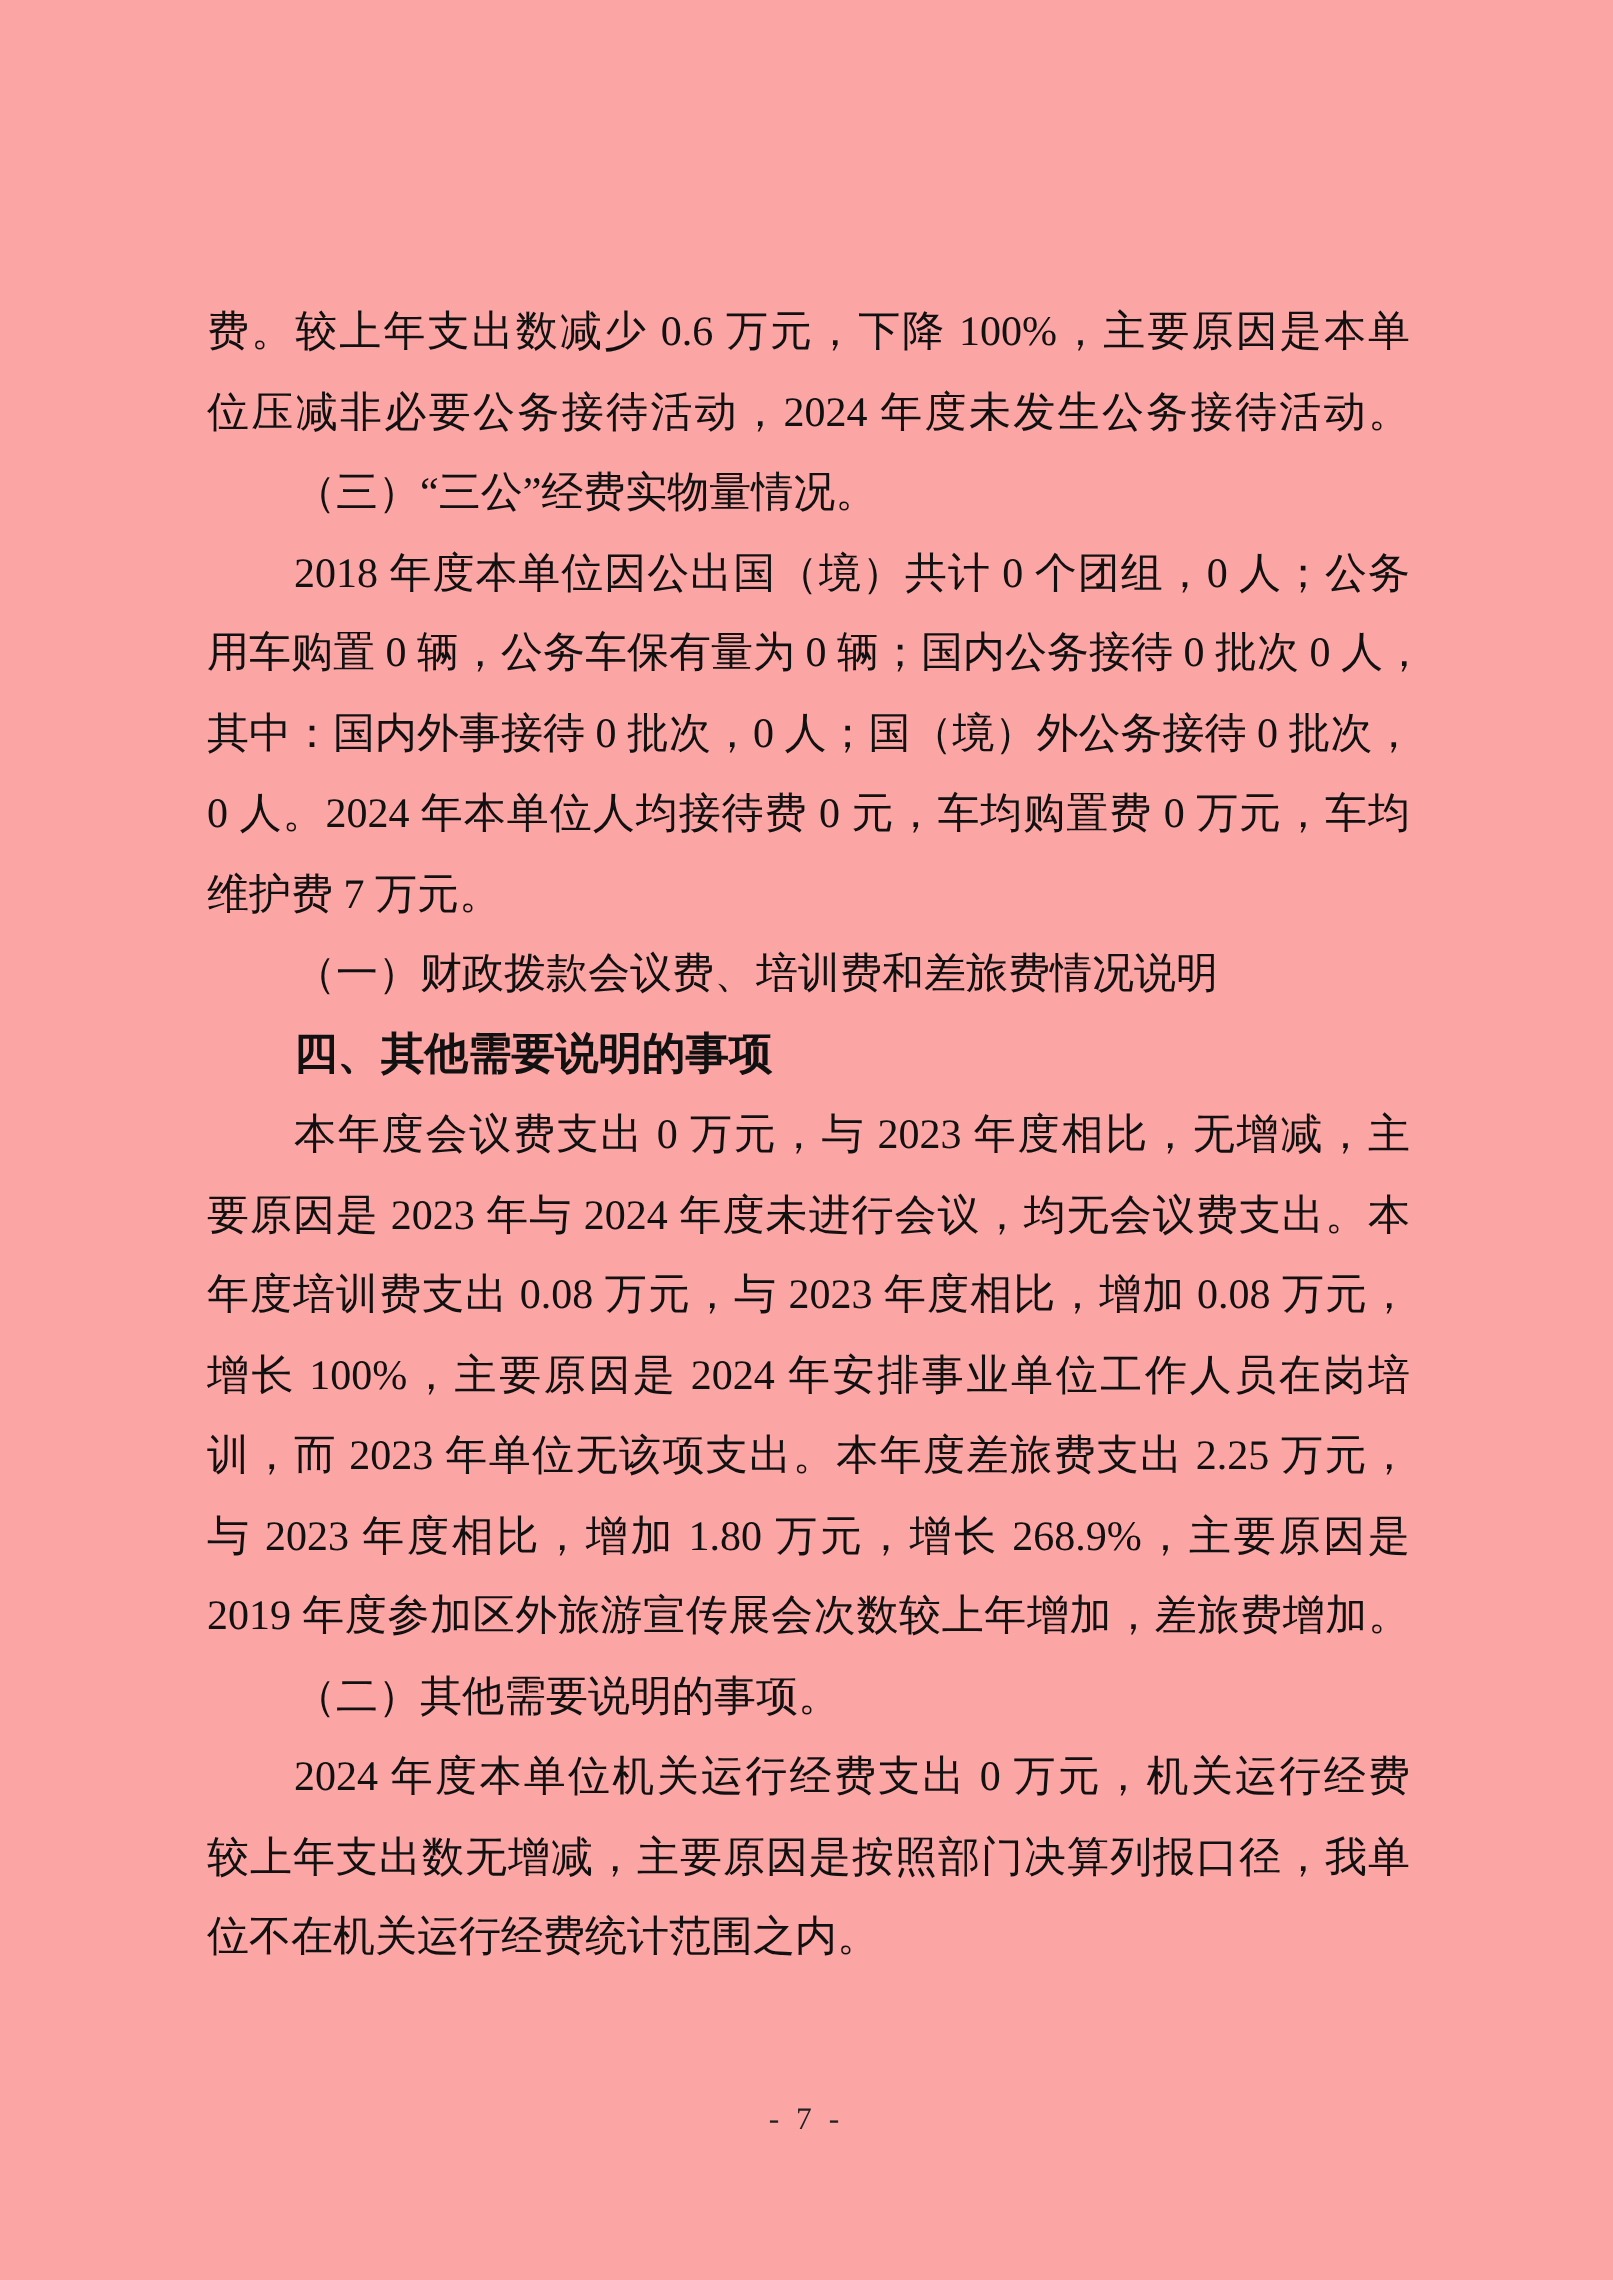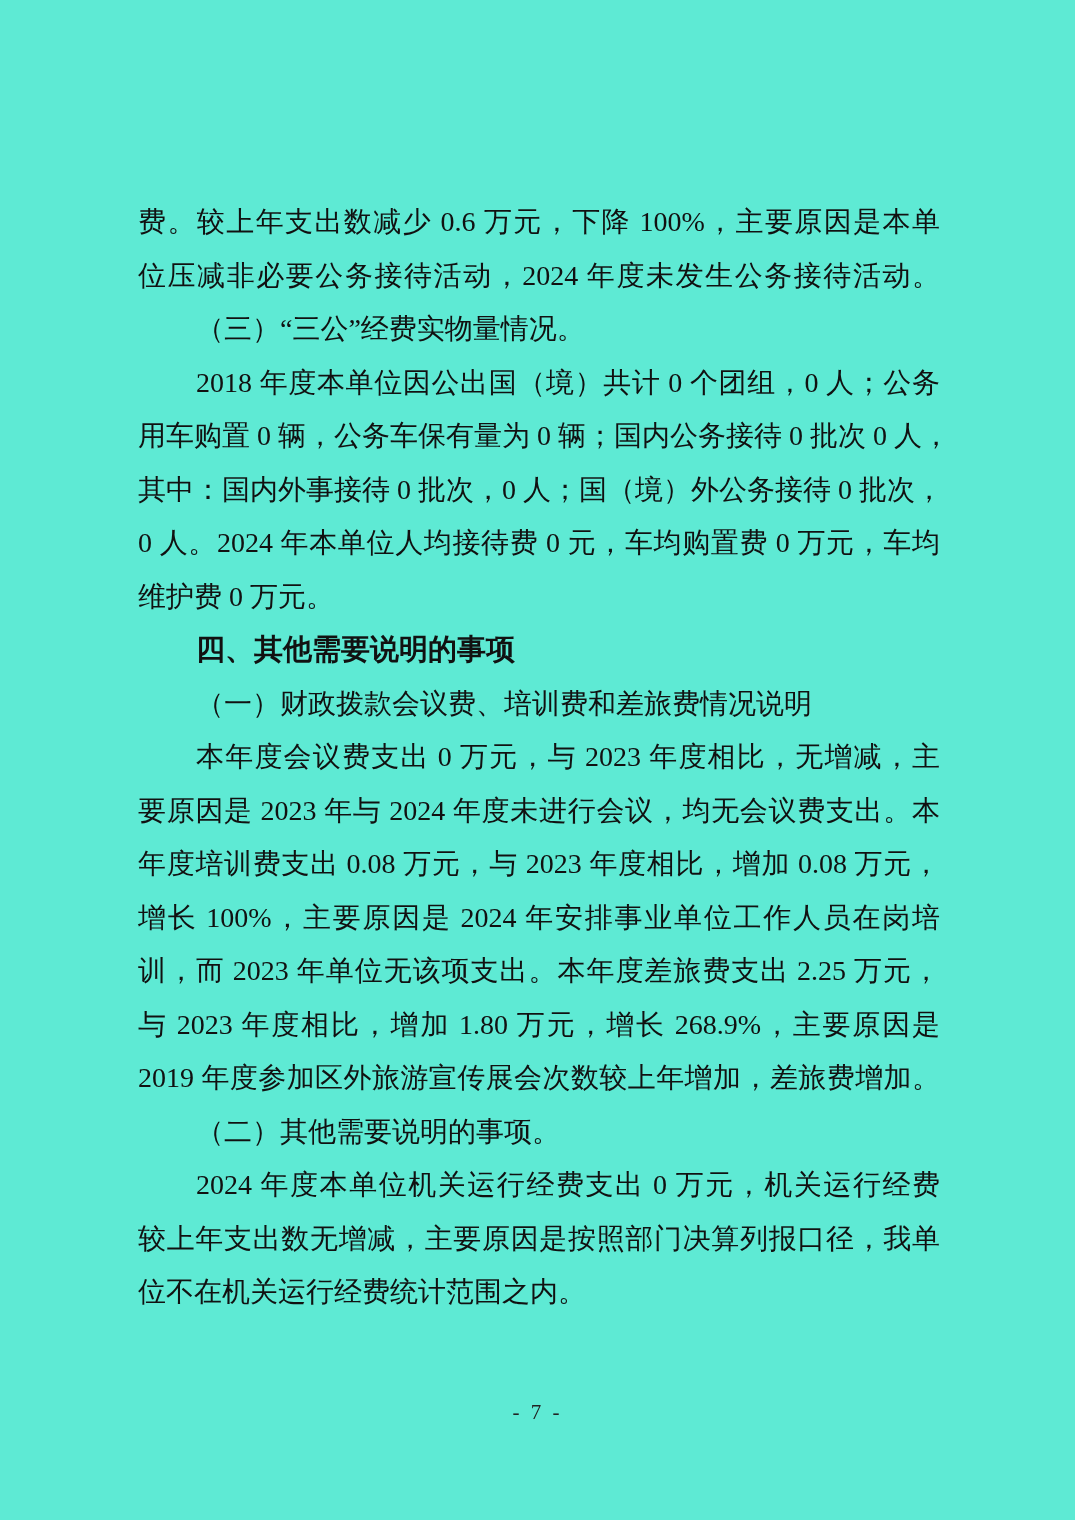--- a/index.html
+++ b/index.html
@@ -4,21 +4,21 @@
 <style>
   html, body {
     margin: 0;
     padding: 0;
     background: #ffffff;
   }
   .page {
     position: relative;
     width: 1075px;
     height: 1520px;
-    background: #5eead4;
+    background: #fca5a5;
     color: #111111;
     font-family: "Liberation Serif", "DejaVu Serif", serif;
     overflow: hidden;
   }
   .content {
     position: absolute;
     left: 138px;
     top: 195px;
     width: 802px;
     font-size: 28px;
@@ -59,23 +59,23 @@
 
 <div class="page">
   <div class="content">
     <div class="line j">费。较上年支出数减少 0.6 万元，下降 100%，主要原因是本单</div>
     <div class="line j">位压减非必要公务接待活动，2024 年度未发生公务接待活动。</div>
     <div class="line ind">（三）“三公”经费实物量情况。</div>
     <div class="line ind j">2018 年度本单位因公出国（境）共计 0 个团组，0 人；公务</div>
     <div class="line j">用车购置 0 辆，公务车保有量为 0 辆；国内公务接待 0 批次 0 人，</div>
     <div class="line j">其中：国内外事接待 0 批次，0 人；国（境）外公务接待 0 批次，</div>
     <div class="line j">0 人。2024 年本单位人均接待费 0 元，车均购置费 0 万元，车均</div>
-    <div class="line">维护费 0 万元。</div>
+    <div class="line">维护费 7 万元。</div>
+    <div class="line ind">（一）财政拨款会议费、培训费和差旅费情况说明</div>
     <div class="line ind heading">四、其他需要说明的事项</div>
-    <div class="line ind">（一）财政拨款会议费、培训费和差旅费情况说明</div>
     <div class="line ind j">本年度会议费支出 0 万元，与 2023 年度相比，无增减，主</div>
     <div class="line j">要原因是 2023 年与 2024 年度未进行会议，均无会议费支出。本</div>
     <div class="line j">年度培训费支出 0.08 万元，与 2023 年度相比，增加 0.08 万元，</div>
     <div class="line j">增长 100%，主要原因是 2024 年安排事业单位工作人员在岗培</div>
     <div class="line j">训，而 2023 年单位无该项支出。本年度差旅费支出 2.25 万元，</div>
     <div class="line j">与 2023 年度相比，增加 1.80 万元，增长 268.9%，主要原因是</div>
     <div class="line j">2019 年度参加区外旅游宣传展会次数较上年增加，差旅费增加。</div>
     <div class="line ind">（二）其他需要说明的事项。</div>
     <div class="line ind j">2024 年度本单位机关运行经费支出 0 万元，机关运行经费</div>
     <div class="line j">较上年支出数无增减，主要原因是按照部门决算列报口径，我单</div>

